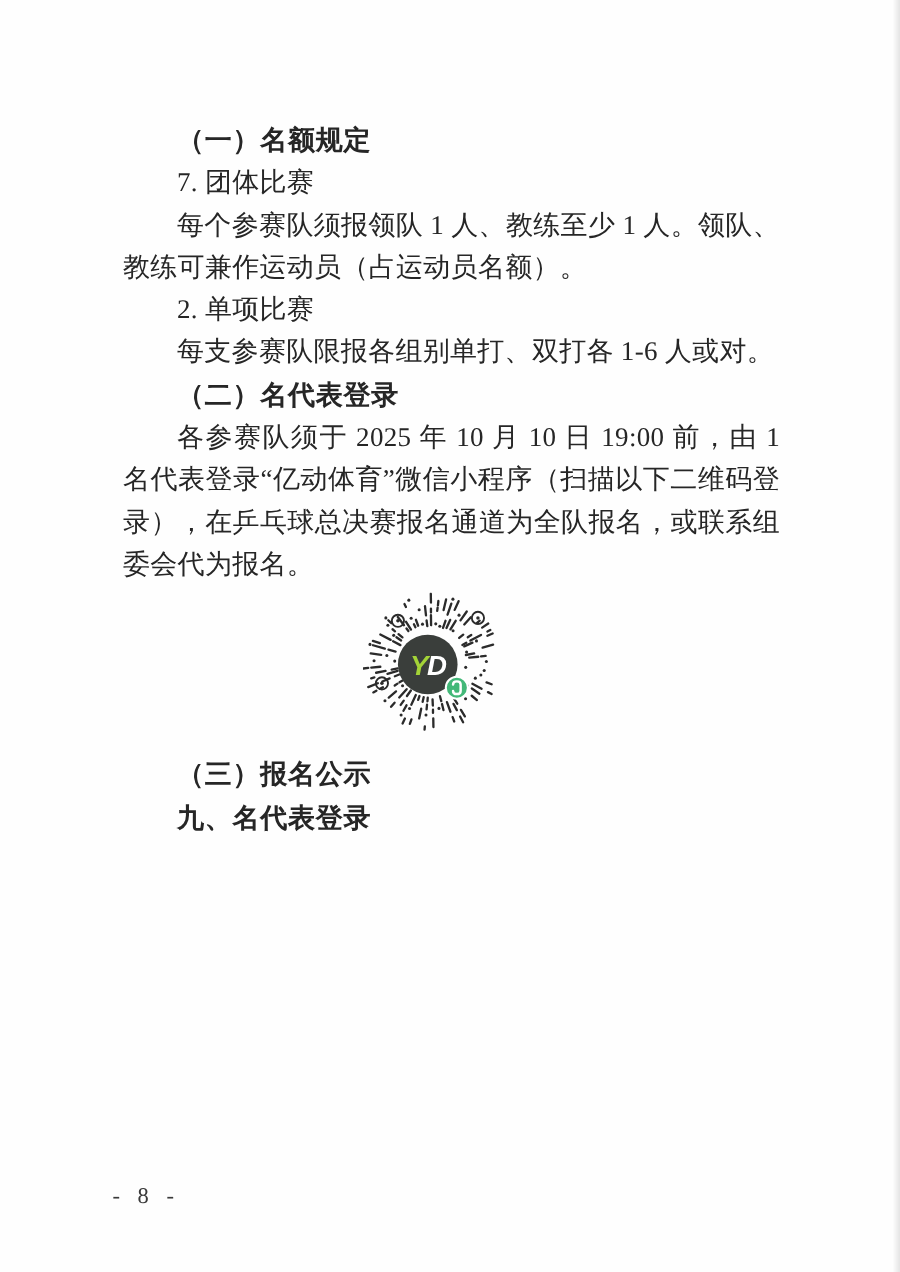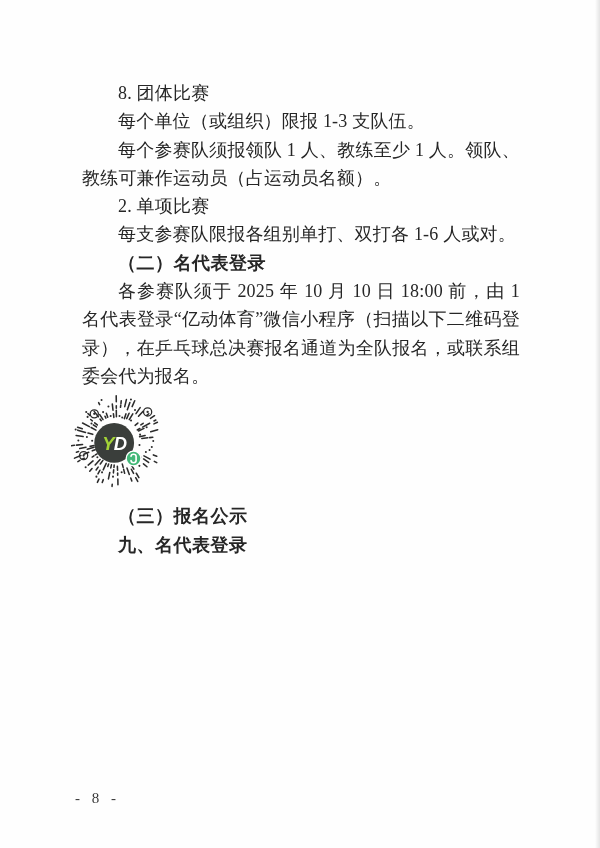--- a/index.html
+++ b/index.html
@@ -41,20 +41,21 @@
   }
   .doc h2 {
     font-family: "Liberation Sans", "DejaVu Sans", sans-serif;
     font-weight: bold;
     letter-spacing: 0.5px;
   }
   .qr-wrap {
     margin: 5px 0 13px 0;
     height: 94px;
     display: flex;
+    justify-content: center;
   }
   .qr-wrap svg {
     transform: translateX(-11px);
   }
   .page-num {
     position: absolute;
     left: 75px;
     top: 790px;
     font-size: 15px;
     letter-spacing: 4px;
@@ -62,28 +63,28 @@
     font-family: "Liberation Serif", "DejaVu Serif", serif;
   }
 </style>
 </head>
 <body>
 
 <div class="page">
 
   <main class="doc">
 
-    <p>8. 团体比赛</p>
-    <p>每个单位（或组织）限报 1-3 支队伍。</p>
+    <h2>（一）名额规定</h2>
+    <p>7. 团体比赛</p>
     <p>每个参赛队须报领队 1 人、教练至少 1 人。领队、教练可兼作运动员（占运动员名额）。</p>
     <p>2. 单项比赛</p>
     <p>每支参赛队限报各组别单打、双打各 1-6 人或对。</p>
 
     <h2>（二）名代表登录</h2>
-    <p>各参赛队须于 2025 年 10 月 10 日 18:00 前，由 1 名代表登录“亿动体育”微信小程序（扫描以下二维码登录），在乒乓球总决赛报名通道为全队报名，或联系组委会代为报名。</p>
+    <p>各参赛队须于 2025 年 10 月 10 日 19:00 前，由 1 名代表登录“亿动体育”微信小程序（扫描以下二维码登录），在乒乓球总决赛报名通道为全队报名，或联系组委会代为报名。</p>
 
     <figure class="qr-wrap">
       <svg width="97" height="94" viewBox="0 0 100 96">
         <g id="qr-dashes" stroke="#2b2b2b" stroke-width="1.6" stroke-linecap="round">
             <line x1="84.9" y1="61.3" x2="88.4" y2="62.6"></line>
             <line x1="75.2" y1="62.3" x2="81.5" y2="65.7"></line>
             <line x1="85.9" y1="68.0" x2="88.4" y2="69.3"></line>
             <line x1="68.9" y1="61.7" x2="71.8" y2="63.5"></line>
             <line x1="74.8" y1="65.5" x2="80.0" y2="69.1"></line>
             <line x1="66.2" y1="63.3" x2="71.3" y2="67.6"></line>

